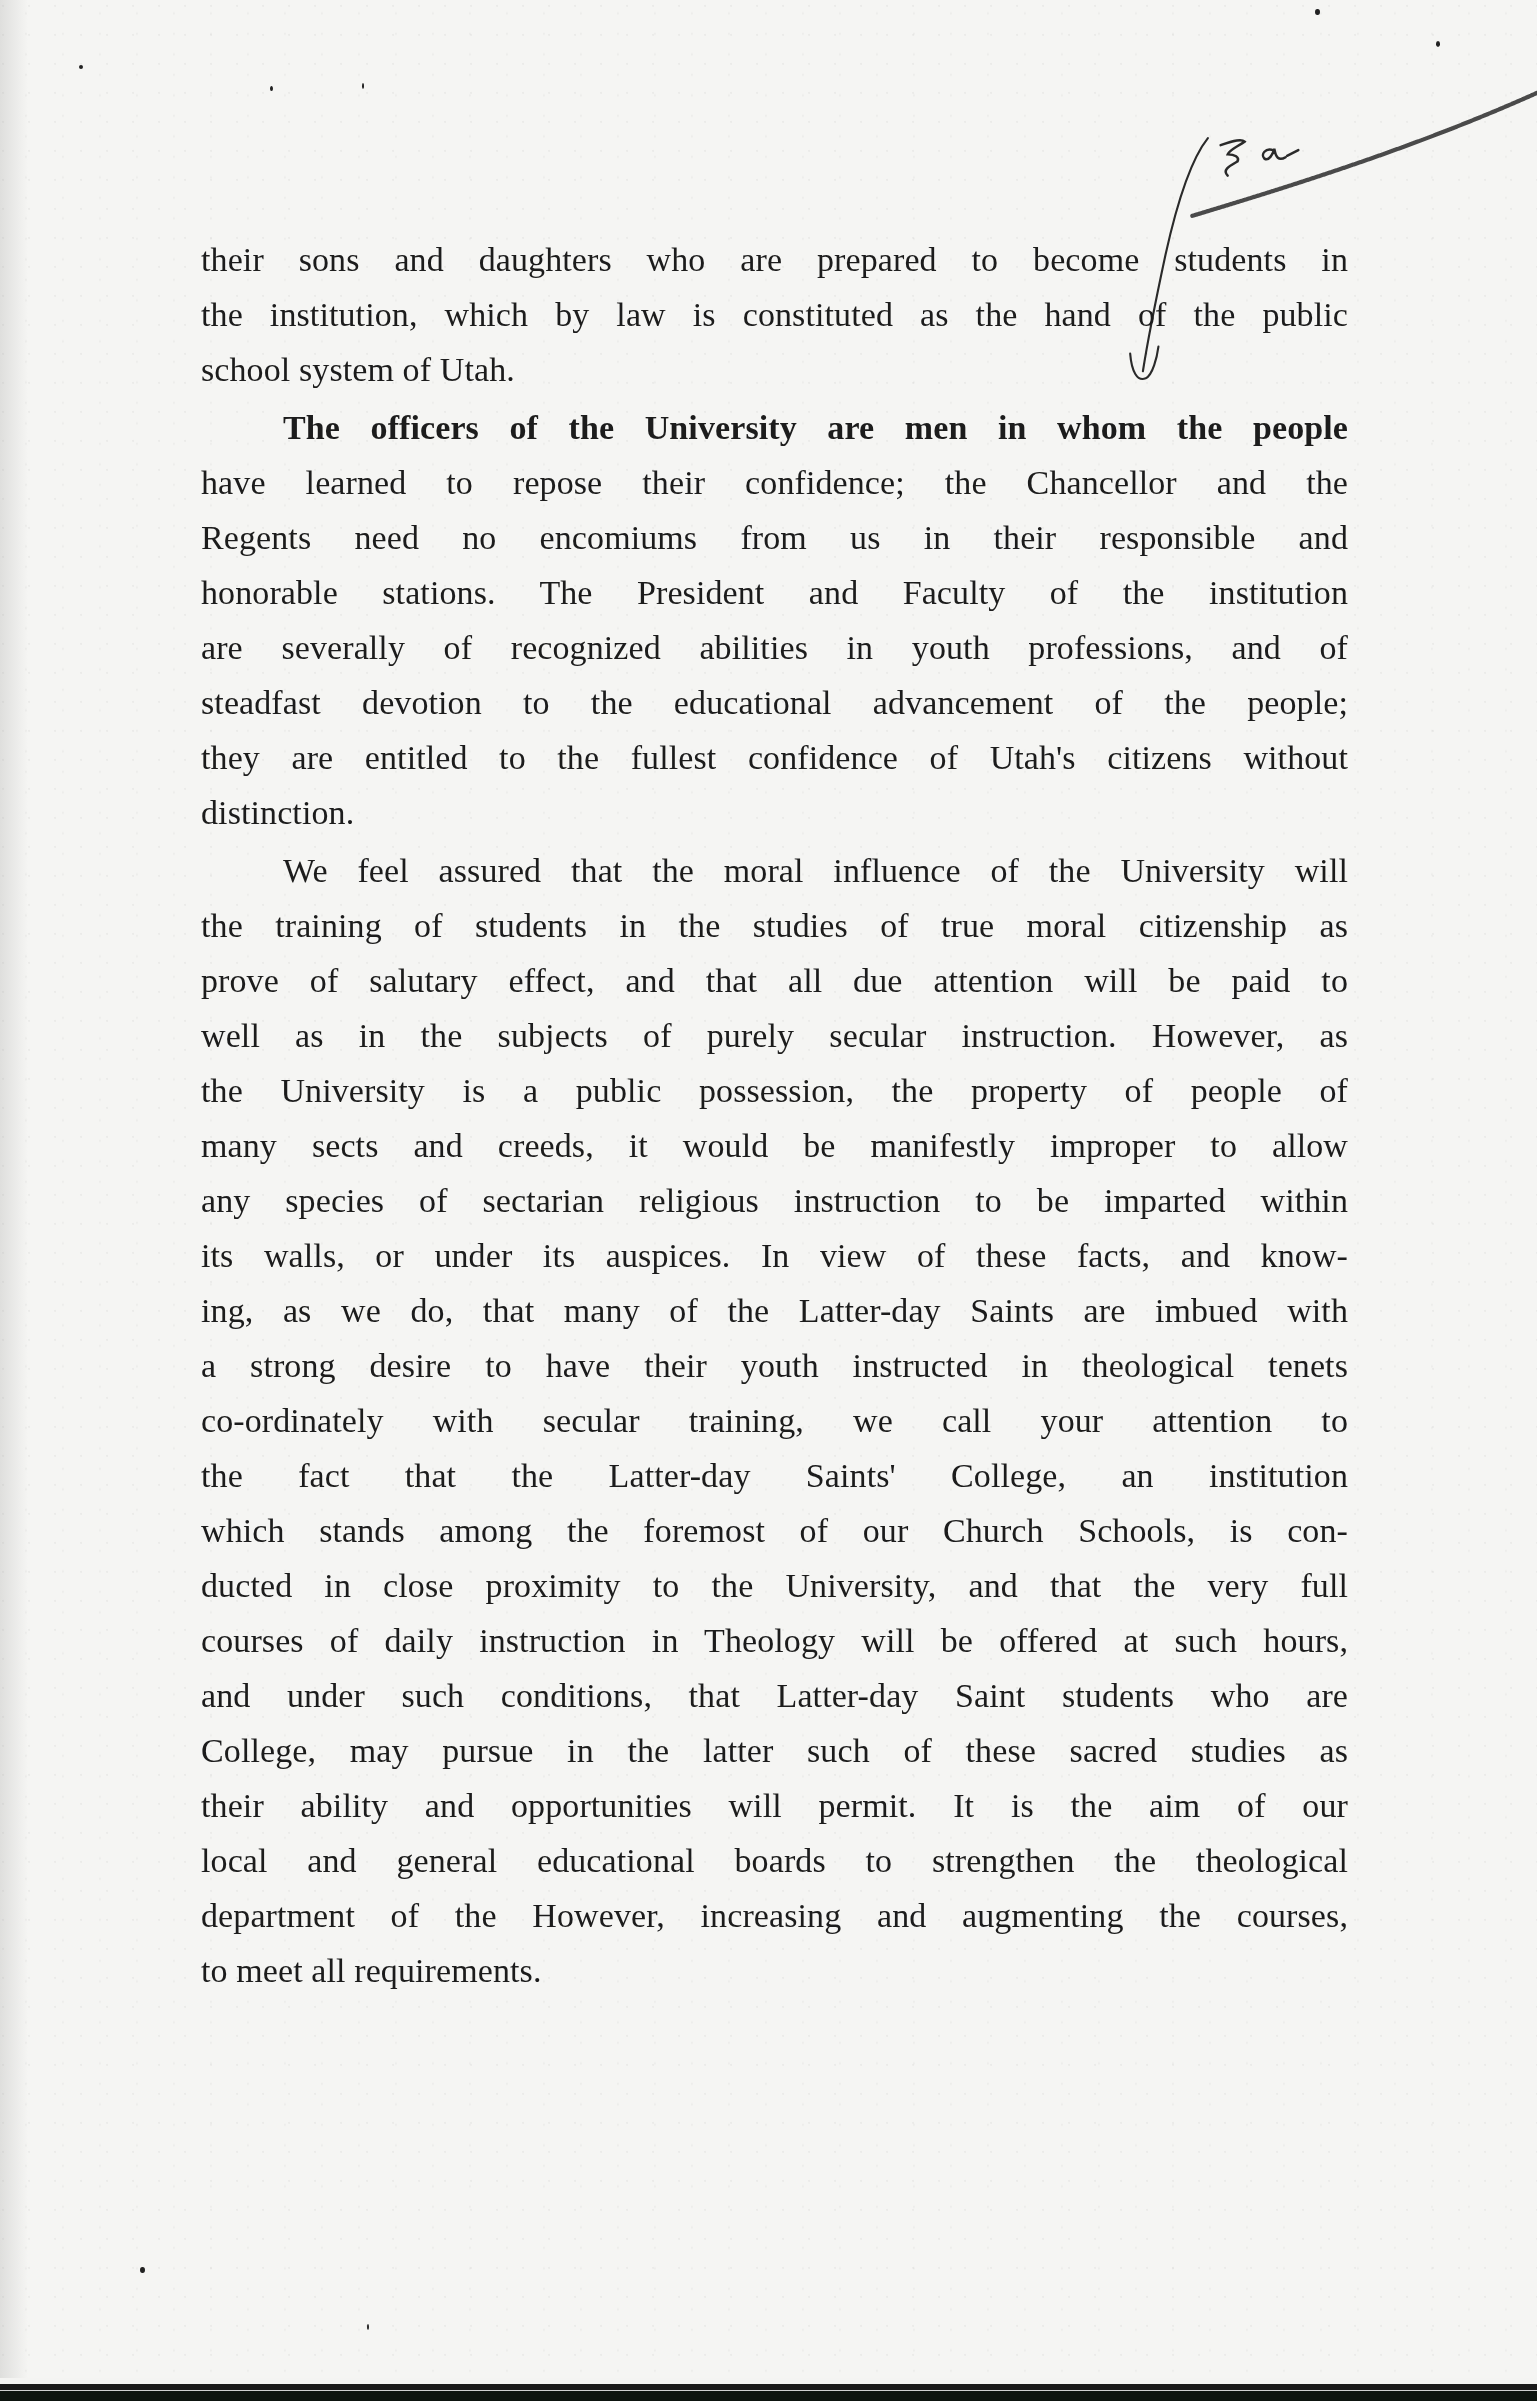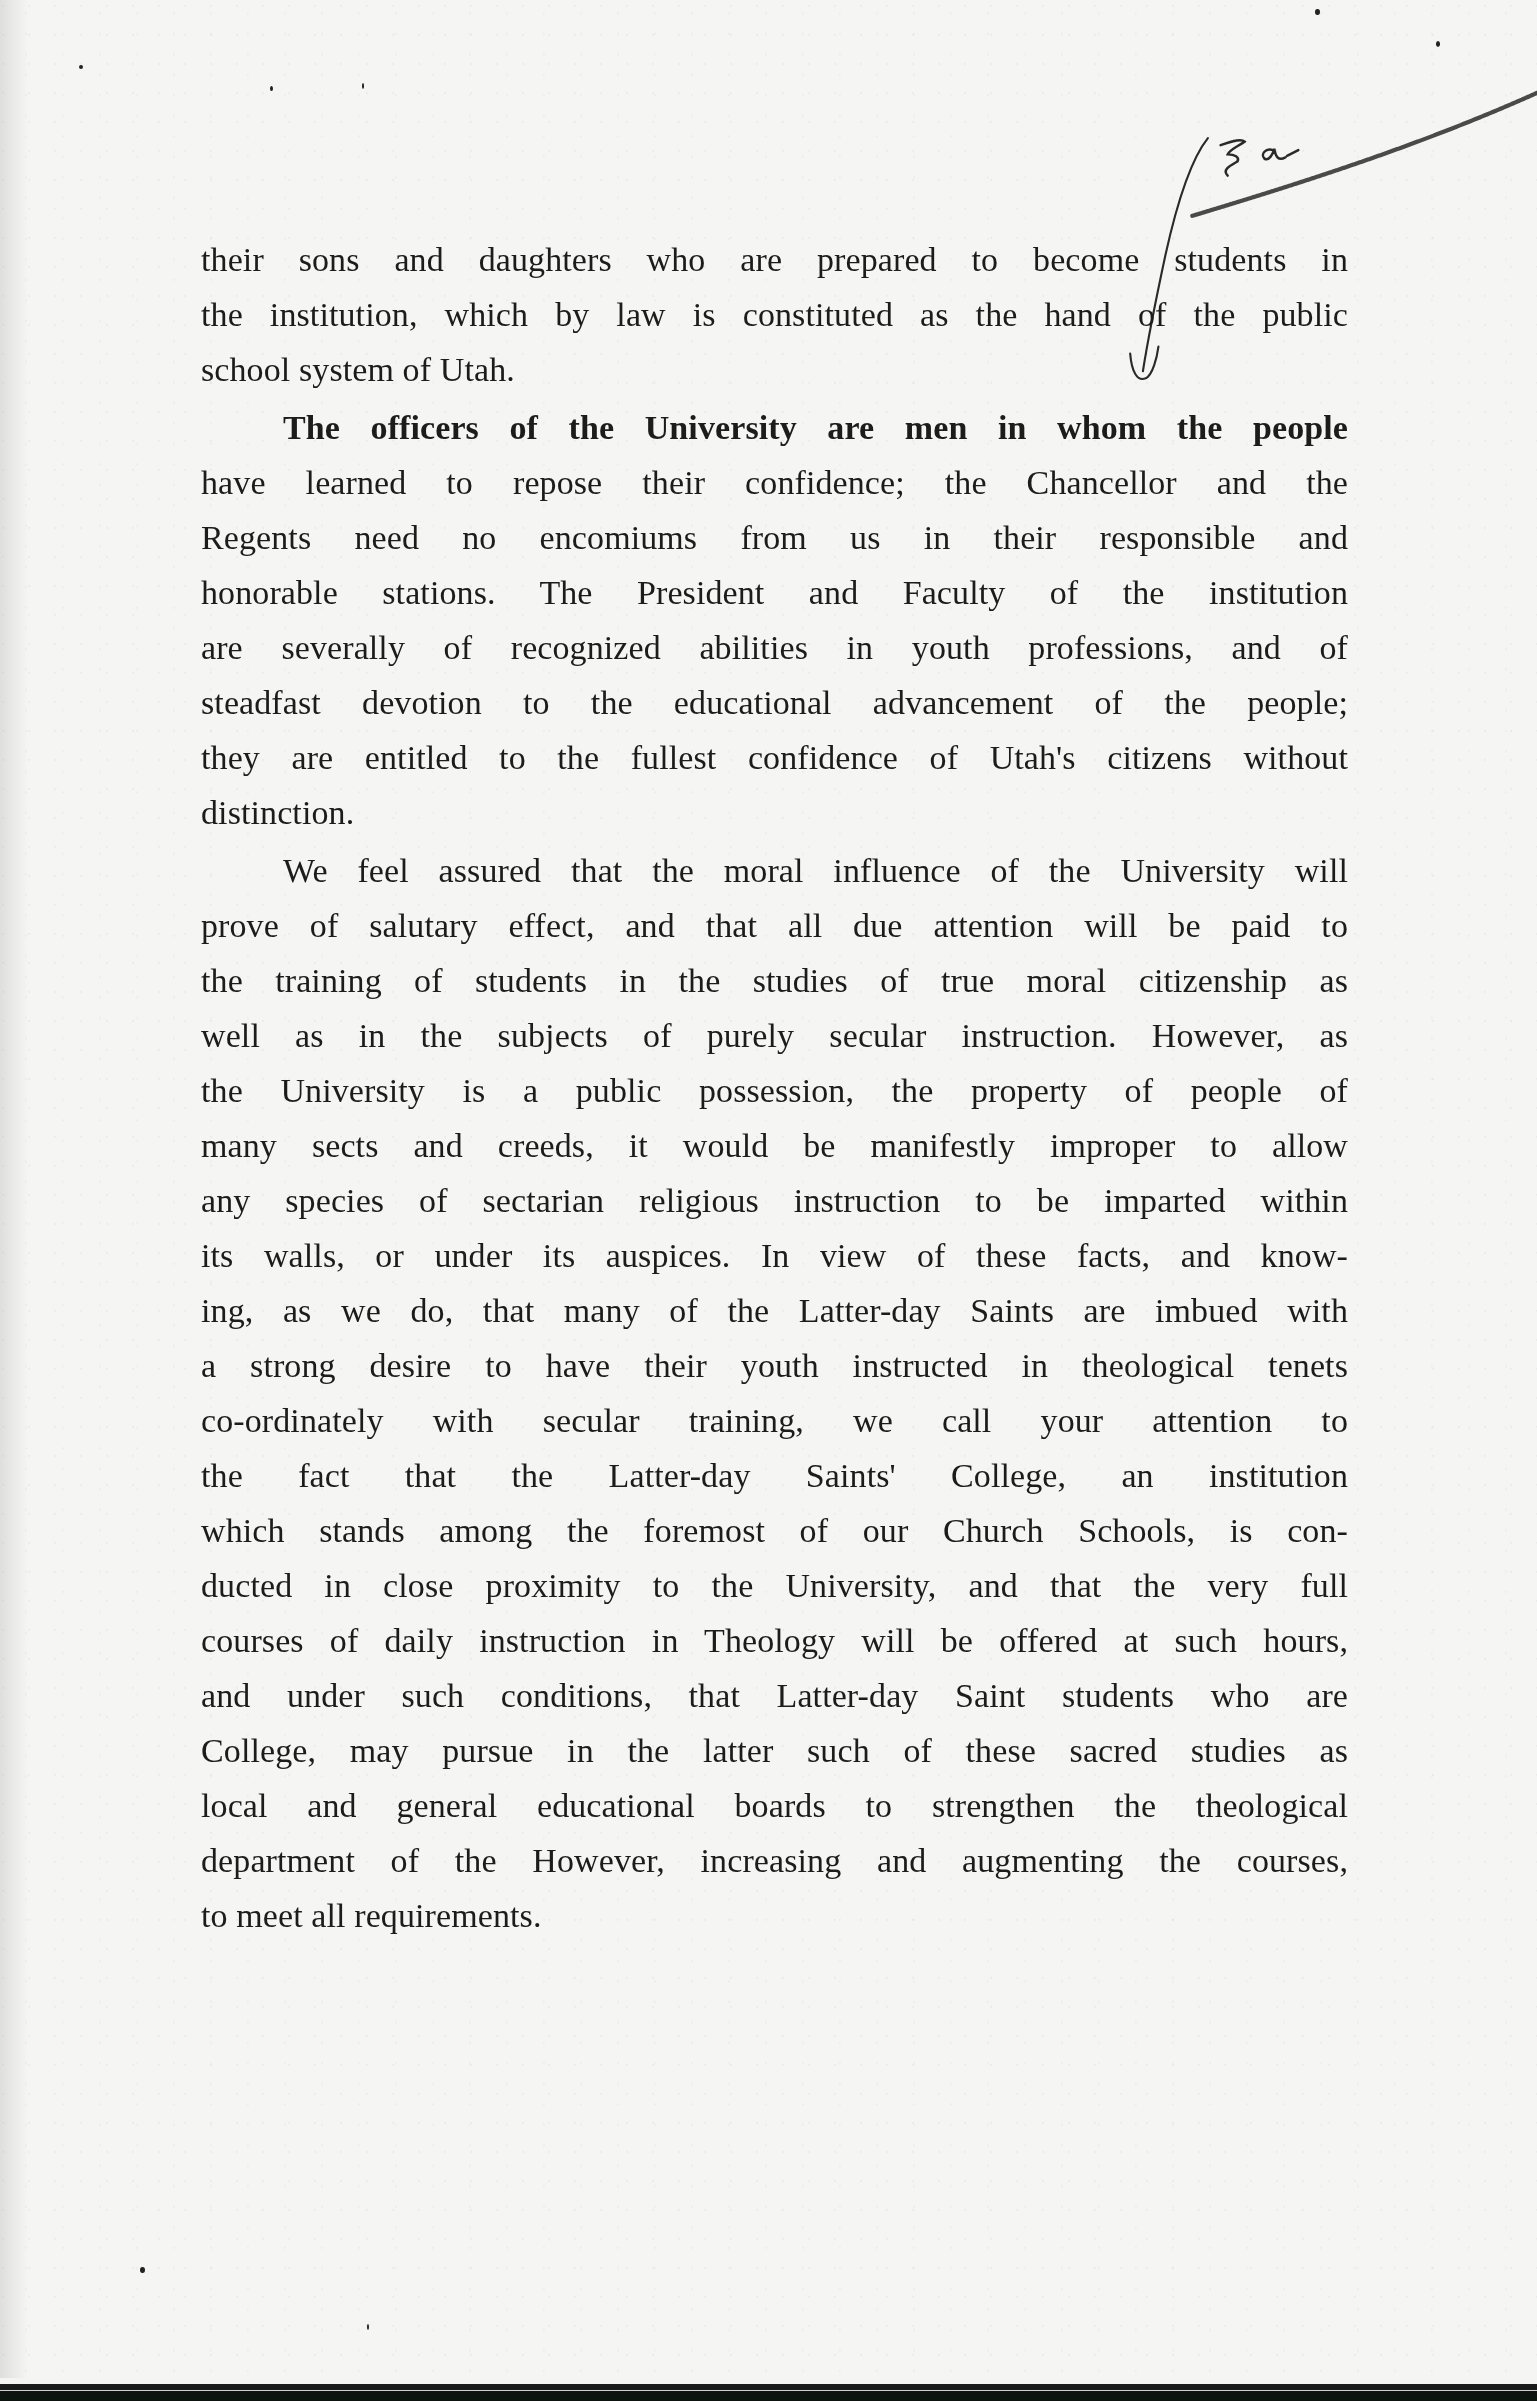--- a/index.html
+++ b/index.html
@@ -115,36 +115,37 @@
       <span class="line">have learned to repose their confidence; the Chancellor and the</span>
       <span class="line">Regents need no encomiums from us in their responsible and</span>
       <span class="line">honorable stations. The President and Faculty of the institution</span>
       <span class="line">are severally of recognized abilities in youth professions, and of</span>
       <span class="line">steadfast devotion to the educational advancement of the people;</span>
       <span class="line">they are entitled to the fullest confidence of Utah's citizens without</span>
       <span class="line last">distinction.</span>
     </div>
     <div class="para">
       <span class="line" style="padding-left:82px;width:calc(100% - 82px);">We feel assured that the moral influence of the University will</span>
+      <span class="line">the training of students in the studies of true moral citizenship as</span>
       <span class="line">prove of salutary effect, and that all due attention will be paid to</span>
-      <span class="line">the training of students in the studies of true moral citizenship as</span>
       <span class="line">well as in the subjects of purely secular instruction. However, as</span>
       <span class="line">the University is a public possession, the property of people of</span>
       <span class="line">many sects and creeds, it would be manifestly improper to allow</span>
       <span class="line">any species of sectarian religious instruction to be imparted within</span>
       <span class="line">its walls, or under its auspices. In view of these facts, and know-</span>
       <span class="line">ing, as we do, that many of the Latter-day Saints are imbued with</span>
       <span class="line">a strong desire to have their youth instructed in theological tenets</span>
       <span class="line">co-ordinately with secular training, we call your attention to</span>
       <span class="line">the fact that the Latter-day Saints' College, an institution</span>
       <span class="line">which stands among the foremost of our Church Schools, is con-</span>
       <span class="line">ducted in close proximity to the University, and that the very full</span>
       <span class="line">courses of daily instruction in Theology will be offered at such hours,</span>
       <span class="line">and under such conditions, that Latter-day Saint students who are</span>
       <span class="line">College, may pursue in the latter such of these sacred studies as</span>
+      <span class="line">their ability and opportunities will permit. It is the aim of our</span>
       <span class="line">local and general educational boards to strengthen the theological</span>
       <span class="line">department of the However, increasing and augmenting the courses,</span>
       <span class="line last">to meet all requirements.</span>
     </div>
   </div>
 </div>
 
 <div class="bottom-border"></div>
 
 

